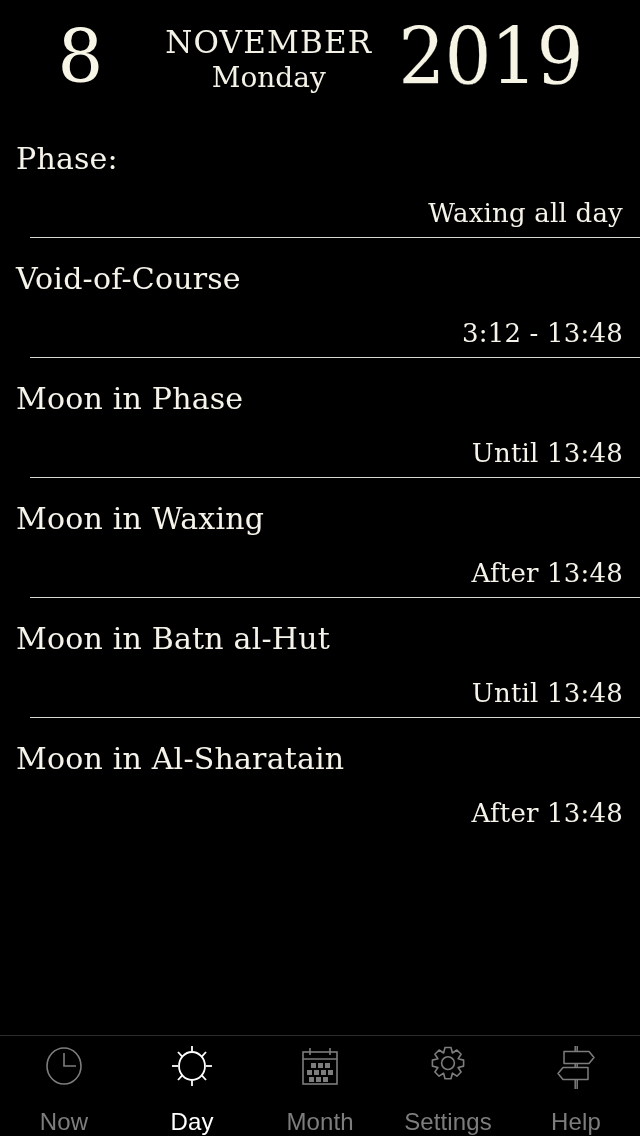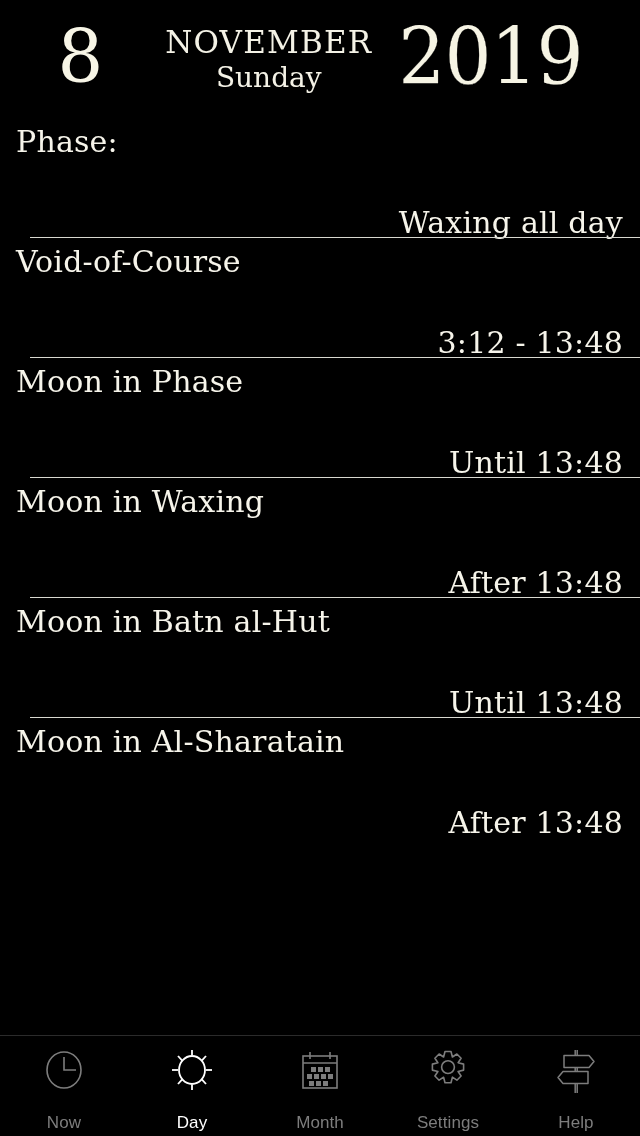--- a/index.html
+++ b/index.html
@@ -89,38 +89,37 @@
     flex: 1 1 auto;
     display: flex;
     flex-direction: column;
     overflow: hidden;
   }
   .row {
     height: 120px;
     flex: 0 0 120px;
     position: relative;
     box-sizing: border-box;
-    padding: 0 16px 0 16px;
-    display: flex;
-    flex-direction: column;
-    justify-content: flex-end;
-    gap: 25px;
+    padding: 0 16px 12px 16px;
+    display: flex;
+    flex-direction: column;
+    justify-content: flex-start;
   }
   .row .title {
     font-family: "DejaVu Serif", "Liberation Serif", serif;
     font-size: 30px;
     line-height: 1;
     color: #f6f4ea;
     text-align: left;
     padding-top: 26px;
     letter-spacing: 0.2px;
   }
   .row .value {
     font-family: "DejaVu Serif", "Liberation Serif", serif;
-    font-size: 30px;
+    font-size: 26px;
     line-height: 1;
     color: #f6f4ea;
     text-align: right;
     padding-top: 26px;
     padding-right: 1px;
     letter-spacing: 0.2px;
   }
   .row .divider {
     position: absolute;
     left: 30px;
@@ -155,42 +154,42 @@
   .tab .ico {
     width: 52px;
     height: 52px;
     display: flex;
     align-items: center;
     justify-content: center;
   }
   .tab .ico svg { display: block; }
   .tab .lbl {
     font-family: "Liberation Sans", "DejaVu Sans", sans-serif;
-    font-size: 17px;
+    font-size: 24px;
     line-height: 1;
     color: #7d7d7d;
     margin-top: 16px;
     letter-spacing: 0.1px;
   }
   .tab.active .lbl { color: #ffffff; }
   .tab .stroke { stroke: #7d7d7d; }
   .tab.active .stroke { stroke: #ffffff; }
   .tab .fillc { fill: #7d7d7d; }
 </style>
 </head>
 <body>
 
 <div id="app">
 
   <div class="header">
     <div class="header-inner">
       <div class="day-num">8</div>
       <div class="month-block">
         <div class="month-name">NOVEMBER</div>
-        <div class="weekday">Sunday</div>
+        <div class="weekday">Monday</div>
       </div>
       <div class="year">2019</div>
     </div>
   </div>
 
   <div class="list">
 
     <div class="row">
       <div class="title">Phase:</div>
       <div class="value">Waxing all day</div>

